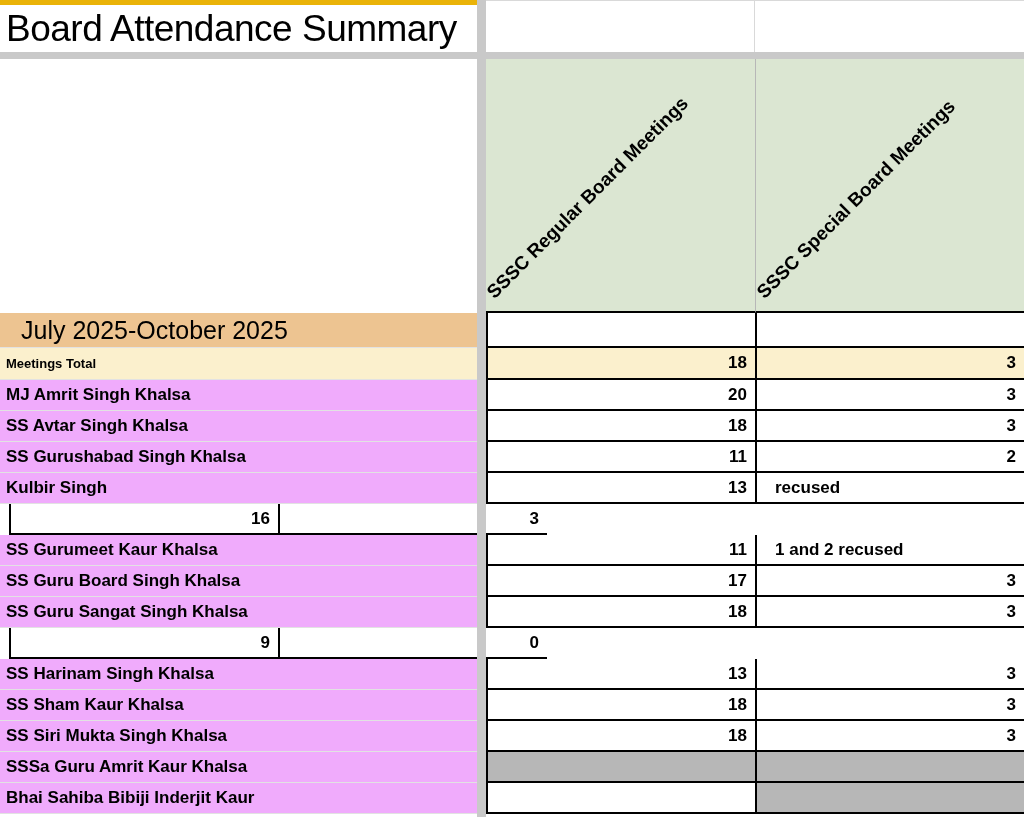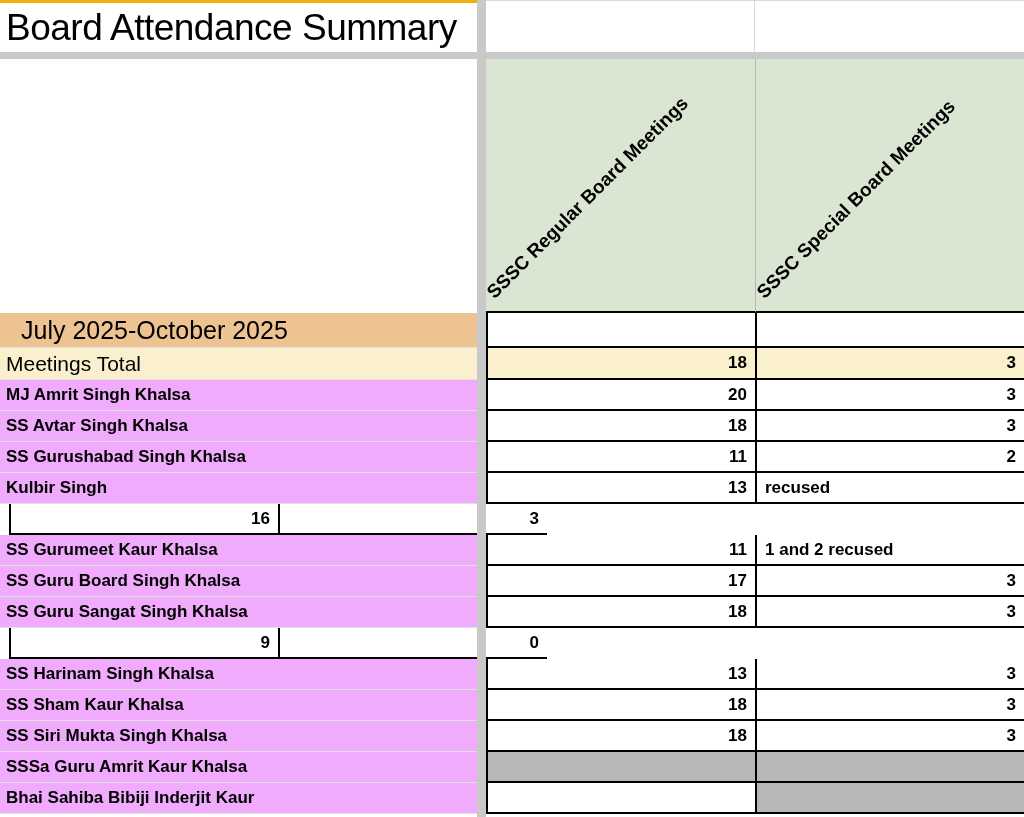--- a/index.html
+++ b/index.html
@@ -13,21 +13,21 @@
 
   
   .vbar { position: absolute; left: 477px; top: 0; width: 9px; height: 817px; background: var(--freezebar); z-index: 6; }
   .hbar { position: absolute; left: 0; top: 52px; width: 1024px; height: 7px; background: var(--freezebar); z-index: 6; }
 
   
   .title-cell {
     position: absolute; left: 0; top: 0; width: 477px; height: 52px;
     display: flex; align-items: center; padding-left: 6px;
     font-size: 37px; letter-spacing: -0.5px; background: #fff;
-    border-top: 3px solid #eab308; white-space: nowrap; overflow: hidden;
+    border-top: 5px solid #eab308; white-space: nowrap; overflow: hidden;
   }
   .top-cell-b {
     position: absolute; left: 486px; top: 0; width: 269px; height: 52px;
     background: #fff; border-top: 1px solid #d9d9d9; border-right: 1px solid #d9d9d9;
   }
   .top-cell-c {
     position: absolute; left: 755px; top: 0; width: 269px; height: 52px;
     background: #fff; border-top: 1px solid #d9d9d9;
   }
 
@@ -54,30 +54,30 @@
   .row-totals { height: 32px; }
   .row-member { height: 31px; }
 
   .cell { display: flex; align-items: center; overflow: hidden; white-space: nowrap; }
   .cell-a {
     width: 477px; padding-left: 6px;
     border-bottom: 1px solid #e2e2e2;
     font-weight: 700; font-size: 17px; background: #f0abfc;
   }
   .row-period .cell-a { background: var(--orange); font-weight: 400; font-size: 25px; padding-left: 21px; }
-  .row-totals .cell-a { background: var(--yellow); font-weight: 400; font-size: 21px; text-align: right; }
+  .row-totals .cell-a { background: var(--yellow); font-weight: 700; font-size: 13px; text-align: right; }
 
   .gap { width: 9px; }
 
   .cell-b, .cell-c {
     width: 269px; justify-content: flex-end; padding-right: 8px;
     border-left: 2px solid #000; border-bottom: 2px solid #000000;
     font-weight: 700; font-size: 17px; background: #fff; text-align: center;
   }
-  .cell-b.left, .cell-c.left { justify-content: flex-start; padding-left: 8px; padding-right: 0; }
+  .cell-b.left, .cell-c.left { justify-content: flex-start; padding-left: 18px; padding-right: 0; }
   .row-totals .cell-b, .row-totals .cell-c { background: var(--yellow); }
   .cell-b.gray, .cell-c.gray { background: var(--graycell); }
 </style>
 </head>
 <body>
 
 <div class="sheet">
 
   <div class="title-cell">
     <span>Board Attendance Summary</span>

